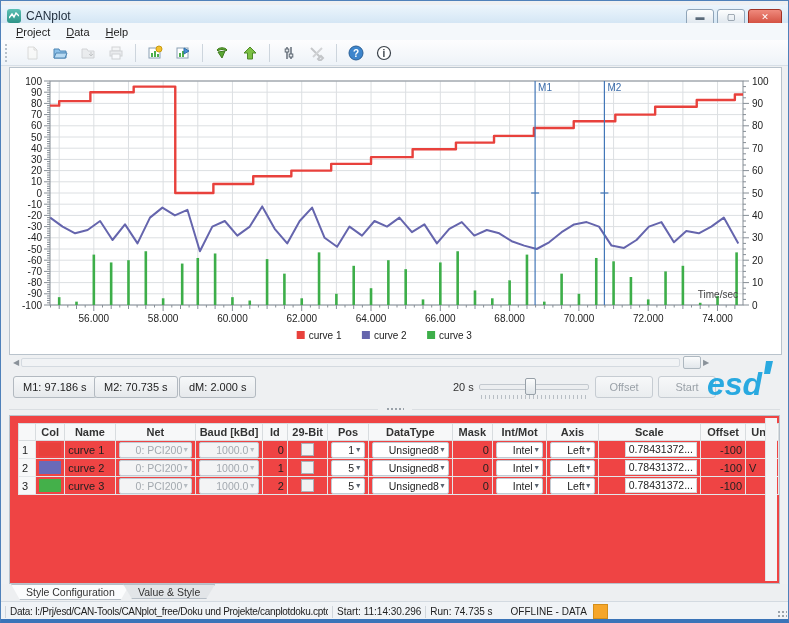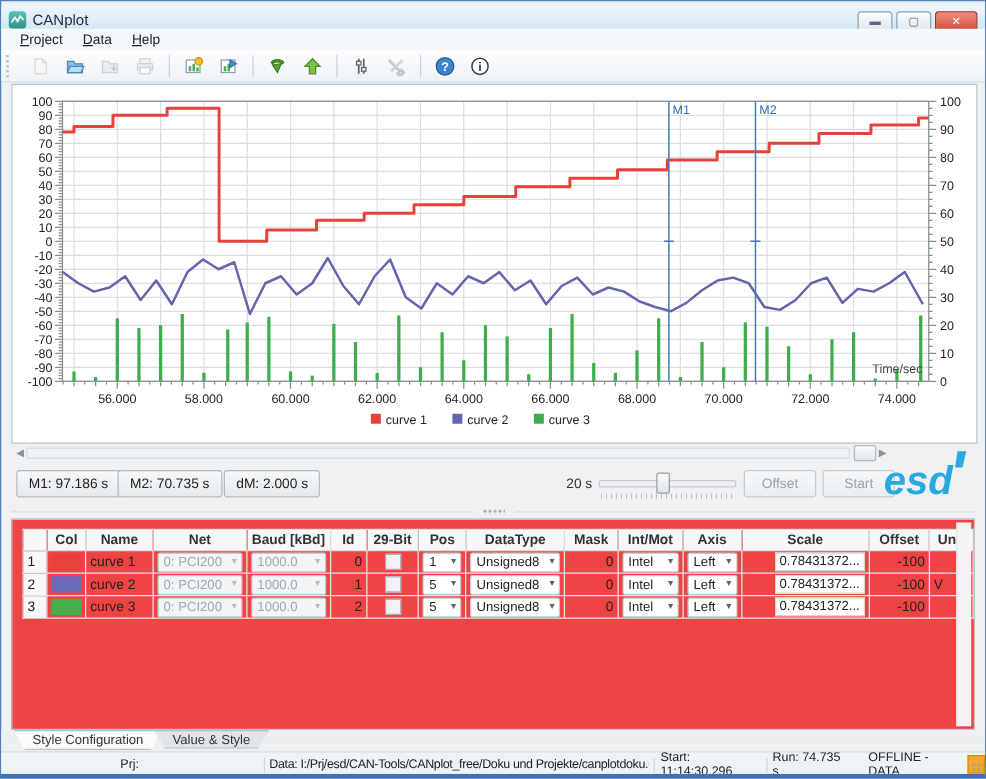--- a/index.html
+++ b/index.html
@@ -64,21 +64,21 @@
   .table-panel{position:absolute;left:8px;top:414px;width:771px;height:169px;
     background:#ef4444;border:1px solid #b9c3cc;box-sizing:border-box;}
   .vscroll{position:absolute;right:2px;top:2px;bottom:2px;width:11px;background:#f3f4f6;border-left:1px solid #e0e4e8;}
   table.cfg{border-collapse:collapse;margin:7px 0 0 8px;font-size:11px;color:#222;table-layout:fixed;}
   table.cfg th{font-weight:bold;font-size:11px;color:#333;border:1px solid #d8dcdf;height:16px;
     background:#f7f8f9;padding:0 3px;white-space:nowrap;overflow:hidden;}
   table.cfg td{border:1px solid #e3e6e9;height:17px;padding:0 3px;white-space:nowrap;overflow:hidden;}
   td.num{border:1px solid #d8dcdf;background:#f7f8f9;text-align:left;}
   .swatch{width:100%;height:13px;}
   .dd{display:flex;align-items:center;justify-content:space-between;height:14px;
-    border:1px solid #c2cad2;background:#fff;padding:0 2px 0 4px;font-size:10.5px;border-radius:2px;}
+    border:1px solid #c2cad2;background:#fff;padding:0 2px 0 16px;font-size:10.5px;border-radius:2px;}
   .dd .arr{font-size:7px;color:#5a6470;}
   .dd.off{background:#f3f4f5;color:#a3a9af;}
   .dd.off .arr{color:#b6bcc2;}
   .cb{width:11px;height:11px;border:1px solid #aab2ba;background:#f1f2f3;margin:0 auto;}
   .edit{border:1px solid #d4d8db;background:#fff;height:13px;padding:0 3px;font-size:10.5px;overflow:hidden;margin-left:23px;}
   .ra{text-align:right;}
   
   .tabbar{position:absolute;left:0;top:583px;right:0;height:17px;background:#edeff1;}
   .tab{position:absolute;top:0;height:15px;padding:0 14px;font-size:10.5px;display:flex;align-items:center;
     clip-path:polygon(0 0,100% 0,calc(100% - 9px) 100%,9px 100%);
@@ -581,21 +581,20 @@
     </table>
     <div class="vscroll"></div>
   </div>
 
   <div class="tabbar">
     <div class="tab active" style="left:10px">Style Configuration</div>
     <div class="tab" style="left:122px">Value &amp; Style</div>
   </div>
 
   <div class="statusbar">
-    <div class="sb-prj">Prj:</div>
     <div class="sb-sep"></div>
     <div class="sb-data">Data: I:/Prj/esd/CAN-Tools/CANplot_free/Doku und Projekte/canplotdoku.cptdat</div>
     <div class="sb-sep"></div>
     <div>Start: 11:14:30.296</div>
     <div class="sb-sep"></div>
     <div>Run: 74.735 s</div>
     <div style="width:18px"></div>
     <div>OFFLINE - DATA</div>
     <div class="sb-ind"></div>
     <div class="sb-grip"></div>

